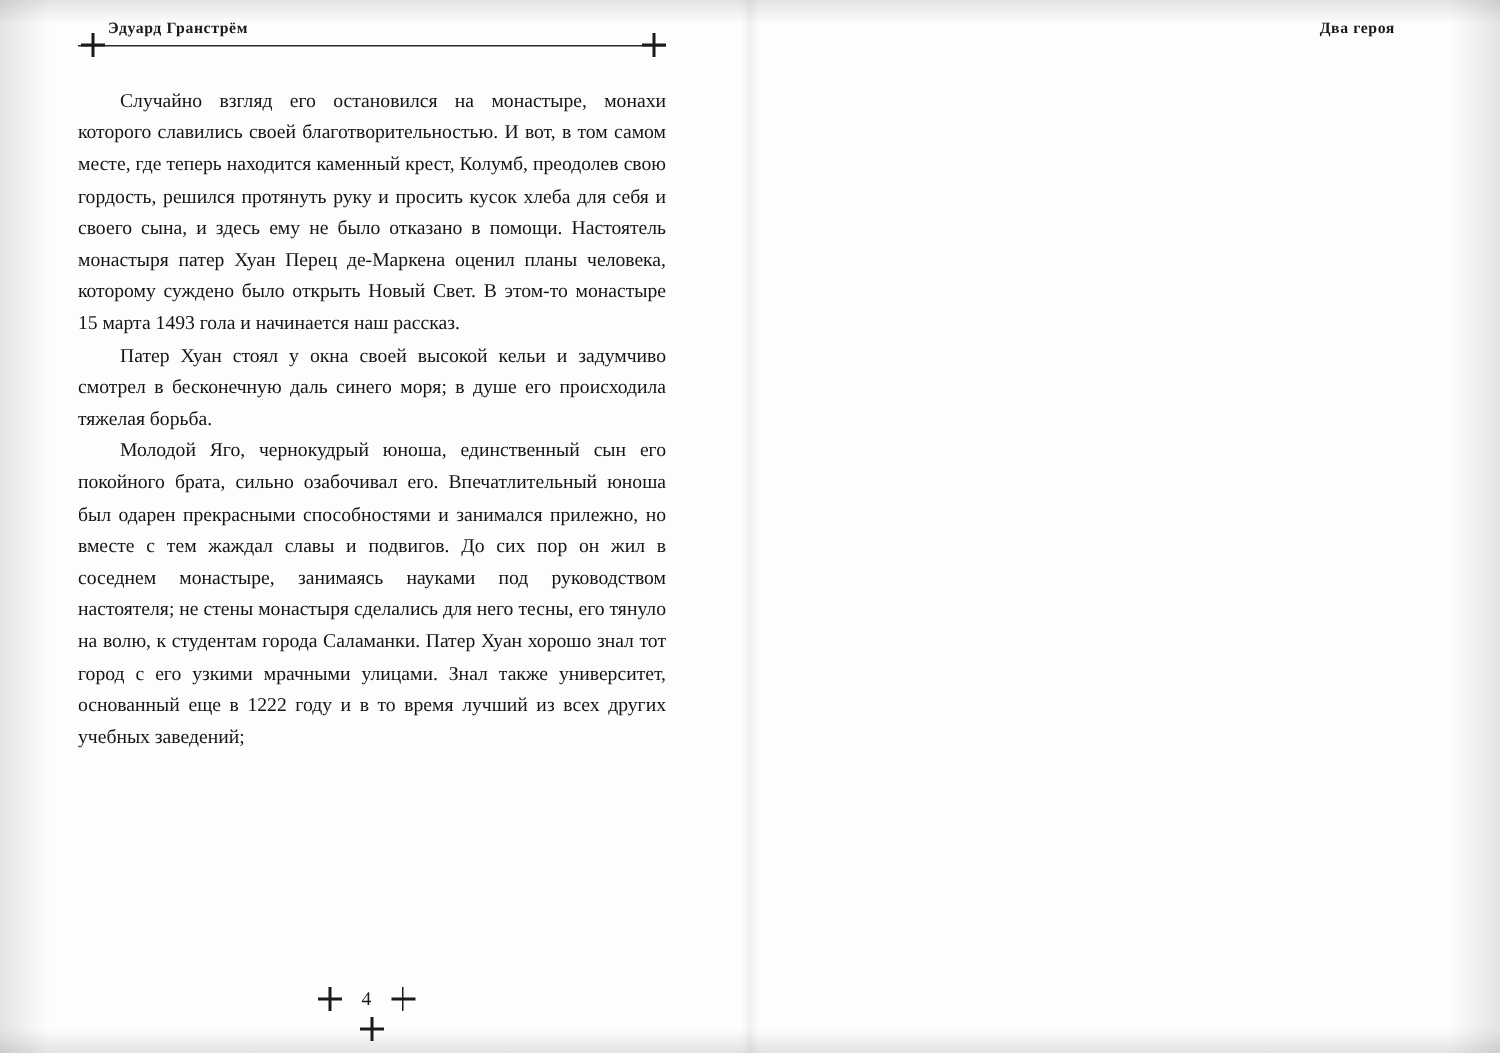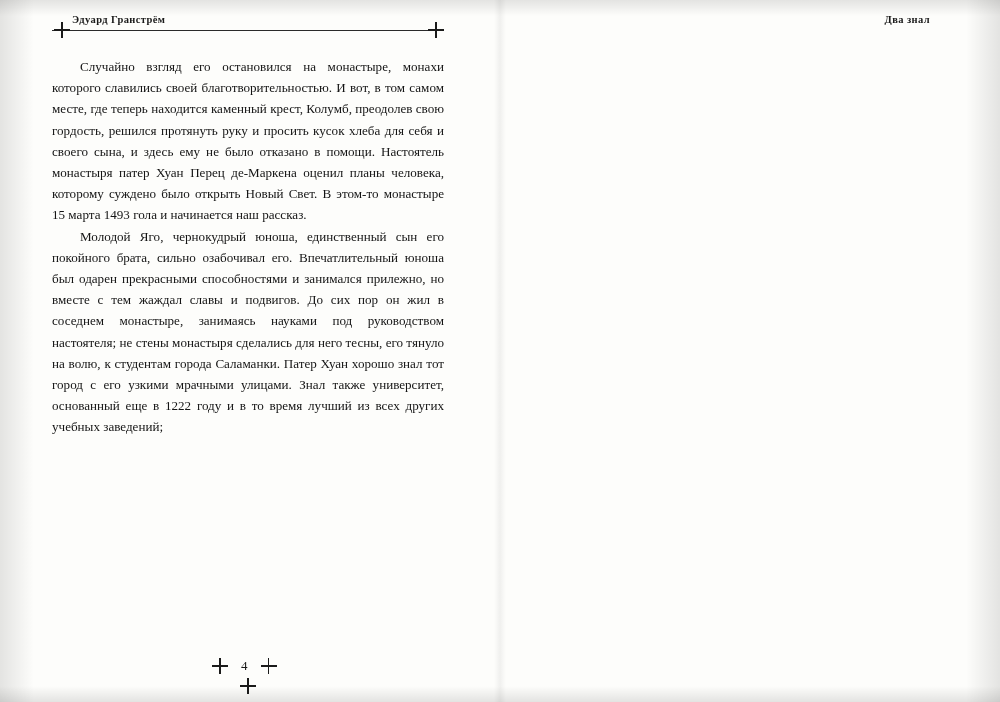--- a/index.html
+++ b/index.html
@@ -154,30 +154,31 @@
   <div class="edge-right"></div>
 
   <div class="leaf leaf-left">
     <div class="runhead runhead-left">Эдуард Гранстрём</div>
     <div class="rule rule-left"></div>
     <div class="cross cross-tl-left"></div>
     <div class="cross cross-tr-left"></div>
 
     <div class="textblock textblock-left">
       <p>Случайно взгляд его остановился на монастыре, монахи которого славились своей благотворительностью. И вот, в том самом месте, где теперь находится каменный крест, Колумб, преодолев свою гордость, решился протянуть руку и просить кусок хлеба для себя и своего сына, и здесь ему не было отказано в помощи. Настоятель монастыря патер Хуан Перец де-Маркена оценил планы человека, которому суждено было открыть Новый Свет. В этом-то монастыре 15 марта 1493 гола и начинается наш рассказ.</p>
+      <p>Патер Хуан стоял у окна своей высокой кельи и задумчиво смотрел в бесконечную даль синего моря; в душе его происходила тяжелая борьба.</p>
       <p>Молодой Яго, чернокудрый юноша, единственный сын его покойного брата, сильно озабочивал его. Впечатлительный юноша был одарен прекрасными способностями и занимался прилежно, но вместе с тем жаждал славы и подвигов. До сих пор он жил в соседнем монастыре, занимаясь науками под руководством настоятеля; не стены монастыря сделались для него тесны, его тянуло на волю, к студентам города Саламанки. Патер Хуан хорошо знал тот город с его узкими мрачными улицами. Знал также университет, основанный еще в 1222 году и в то время лучший из всех других учебных заведений;</p>
     </div>
 
     <div class="folio folio-left">
       <span class="cross" style="position:relative; display:inline-block;"></span>
       <span class="num">4</span>
       <span class="cross" style="position:relative; display:inline-block;"></span>
     </div>
     <div class="cross folio-lower folio-lower-left"></div>
   </div>
 
   <div class="leaf leaf-right">
-    <div class="runhead runhead-right">Два знал</div>
+    <div class="runhead runhead-right">Два героя</div>
 
   </div>
 
   <div class="spine"></div>
 </div>
 
 </body></html>

